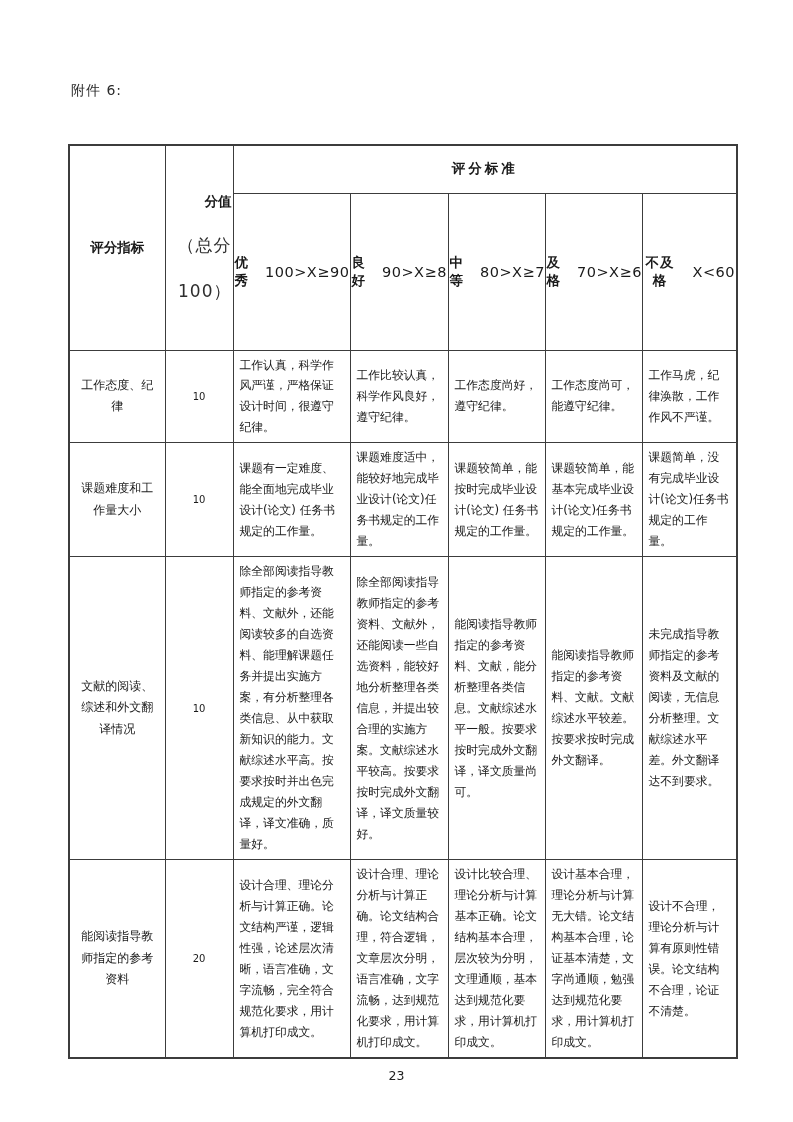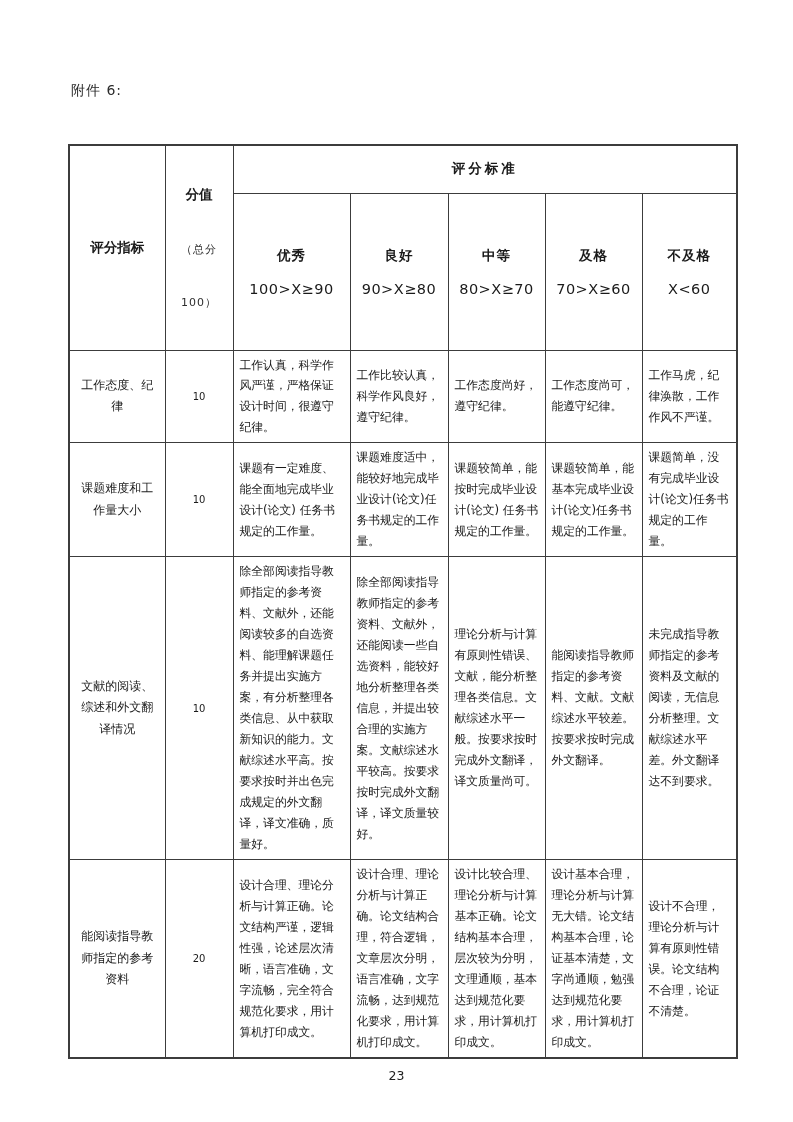--- a/index.html
+++ b/index.html
@@ -31,24 +31,24 @@
   }
   .score-table td{
     border:1px solid var(--border,#3c3c3c);
     box-sizing:border-box;
     vertical-align:middle;
     overflow:hidden;
   }
   .score-table{border:2px solid var(--border,#3c3c3c);}
   td.hcell{text-align:center;font-weight:bold;font-size:13.5px;}
   td.standard{letter-spacing:3px;}
-  .score-head{display:flex;flex-direction:column;align-items:center;gap:38px;}
+  .score-head{display:flex;flex-direction:column;align-items:flex-end;gap:23px;}
   .score-head .lbl{font-weight:bold;font-size:13.5px;}
-  .score-head .note{font-weight:normal;font-size:11px;color:#2e2e2e;letter-spacing:1px;}
-  .grade-wrap{display:flex;flex-direction:column;align-items:center;gap:16px;}
+  .score-head .note{font-weight:normal;font-size:17px;color:#2e2e2e;letter-spacing:1px;}
+  .grade-wrap{display:flex;align-items:center;gap:16px;}
   .grade-wrap .glabel{font-weight:bold;font-size:13.5px;letter-spacing:1px;}
   .grade-wrap .grange{font-weight:normal;font-size:14.5px;letter-spacing:0.5px;}
   td.ind{text-align:center;font-size:12px;line-height:1.8;padding:2px 7px;}
   td.val{text-align:center;font-size:10px;}
   td.desc{font-size:11.8px;line-height:1.78;padding:4px 6px;text-align:left;}
   
   .pageno{text-align:center;margin-top:9px;font-size:12.5px;color:#222;}
 </style>
 </head>
 <body>
@@ -132,21 +132,21 @@
         <td class="desc">课题较简单，能按时完成毕业设计(论文) 任务书规定的工作量。</td>
         <td class="desc">课题较简单，能基本完成毕业设计(论文)任务书规定的工作量。</td>
         <td class="desc">课题简单，没有完成毕业设计(论文)任务书规定的工作量。</td>
       </tr>
 
       <tr style="height:270px">
         <td class="ind">文献的阅读、综述和外文翻译情况</td>
         <td class="val">10</td>
         <td class="desc">除全部阅读指导教师指定的参考资料、文献外，还能阅读较多的自选资料、能理解课题任务并提出实施方案，有分析整理各类信息、从中获取新知识的能力。文献综述水平高。按要求按时并出色完成规定的外文翻译，译文准确，质量好。</td>
         <td class="desc">除全部阅读指导教师指定的参考资料、文献外，还能阅读一些自选资料，能较好地分析整理各类信息，并提出较合理的实施方案。文献综述水平较高。按要求按时完成外文翻译，译文质量较好。</td>
-        <td class="desc">理论分析与计算有原则性错误、文献，能分析整理各类信息。文献综述水平一般。按要求按时完成外文翻译，译文质量尚可。</td>
+        <td class="desc">能阅读指导教师指定的参考资料、文献，能分析整理各类信息。文献综述水平一般。按要求按时完成外文翻译，译文质量尚可。</td>
         <td class="desc">能阅读指导教师指定的参考资料、文献。文献综述水平较差。按要求按时完成外文翻译。</td>
         <td class="desc">未完成指导教师指定的参考资料及文献的阅读，无信息分析整理。文献综述水平差。外文翻译达不到要求。</td>
       </tr>
 
       <tr style="height:187px">
         <td class="ind">能阅读指导教师指定的参考资料</td>
         <td class="val">20</td>
         <td class="desc">设计合理、理论分析与计算正确。论文结构严谨，逻辑性强，论述层次清晰，语言准确，文字流畅，完全符合规范化要求，用计算机打印成文。</td>
         <td class="desc">设计合理、理论分析与计算正确。论文结构合理，符合逻辑，文章层次分明，语言准确，文字流畅，达到规范化要求，用计算机打印成文。</td>
         <td class="desc">设计比较合理、理论分析与计算基本正确。论文结构基本合理，层次较为分明，文理通顺，基本达到规范化要求，用计算机打印成文。</td>

